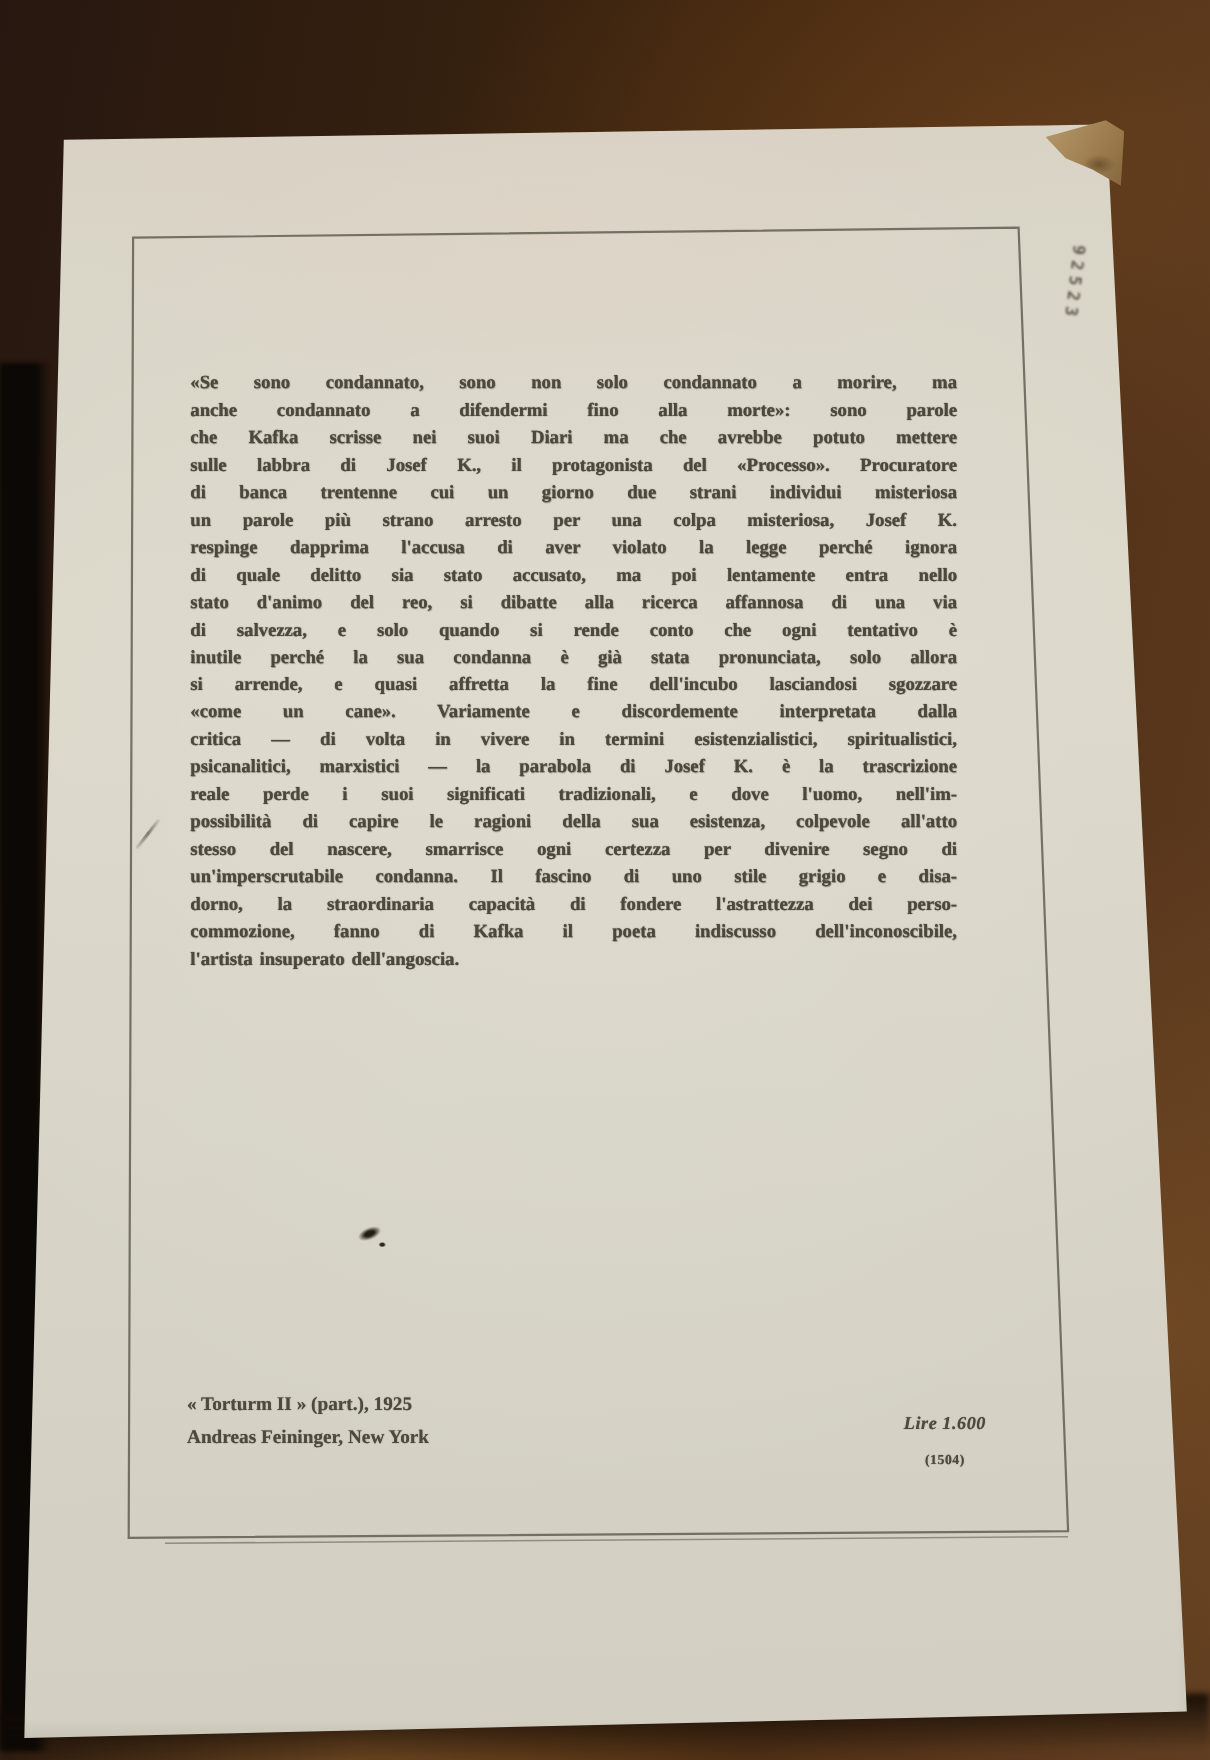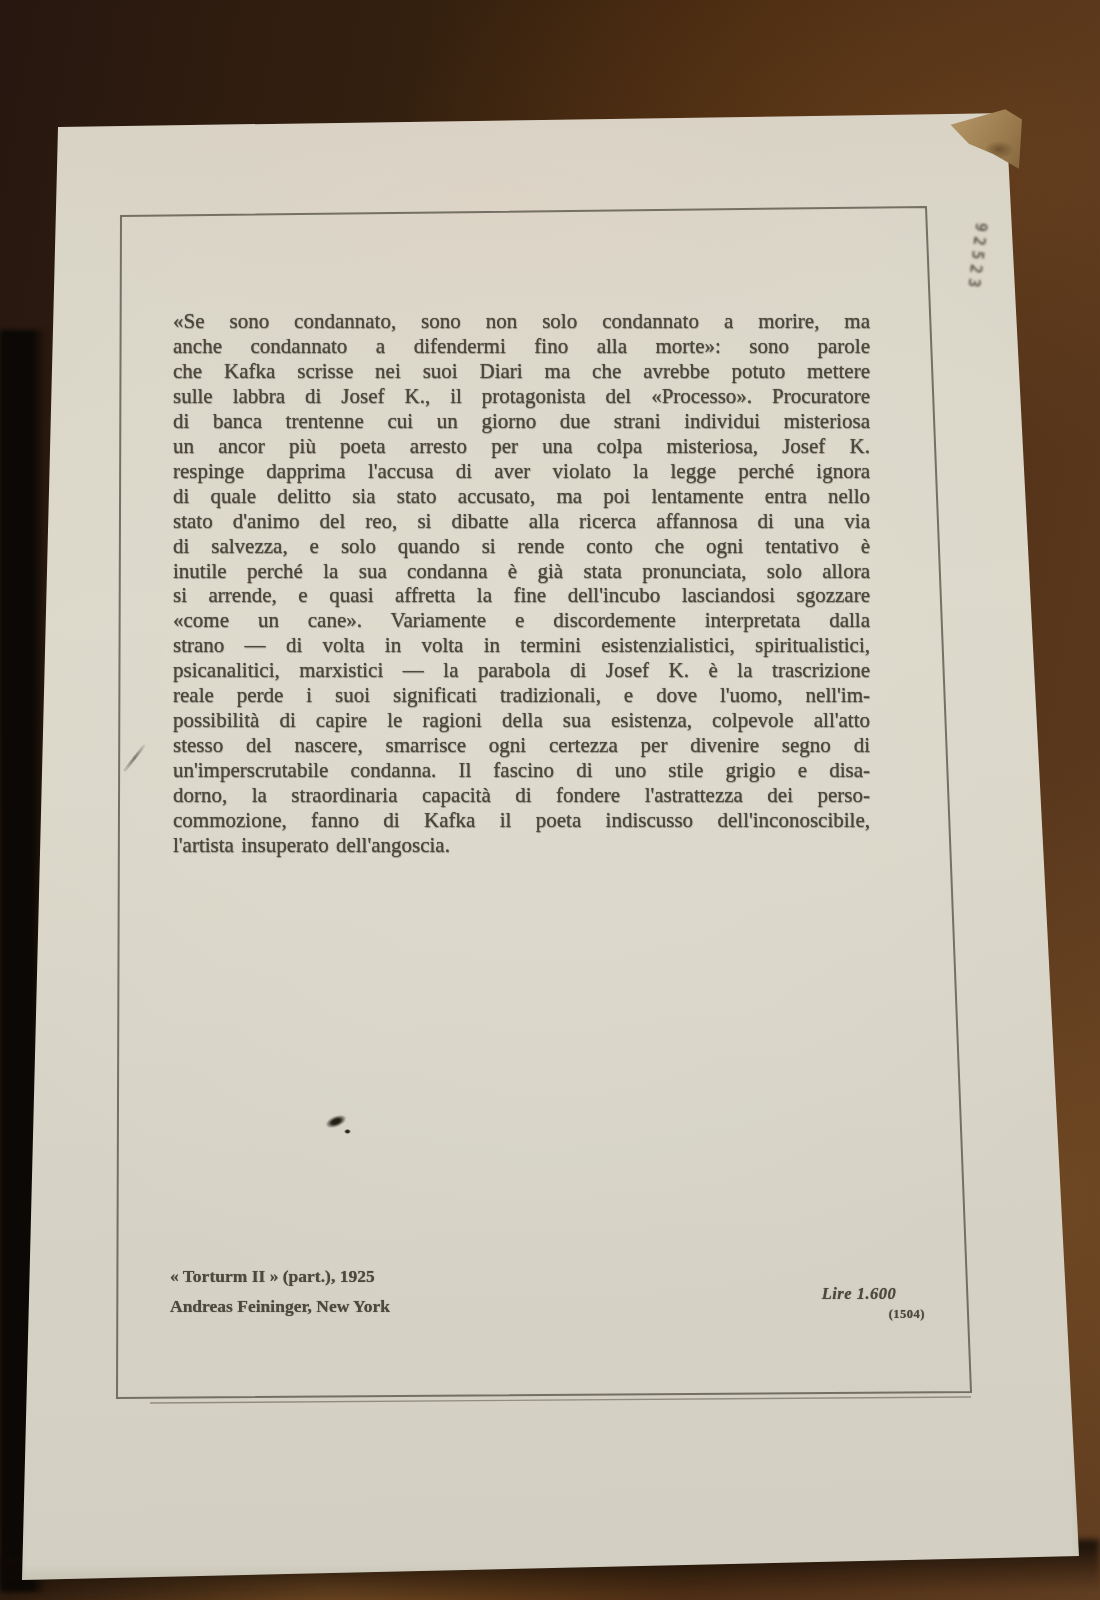--- a/index.html
+++ b/index.html
@@ -51,22 +51,22 @@
       radial-gradient(20px 12px at 70% 65%, #6f5330, rgba(0,0,0,0) 75%),
       linear-gradient(120deg,#b79a6c,#99794c 70%,#83653c);
     filter:blur(.6px);
   }
 
   
   .frame-svg{position:absolute;inset:0;pointer-events:none;}
 
   
   .blurb{
-    position:absolute;left:173px;top:309px;width:697px;
-    font-size:21px;line-height:24.95px;font-weight:400;
+    position:absolute;left:173px;top:336px;width:697px;
+    font-size:17px;line-height:24.95px;font-weight:700;
     color:#4c483d;
     text-shadow:0 0 1px rgba(76,72,61,.85), 0.5px 0.5px 0.8px rgba(76,72,61,.45);
     filter:blur(.25px);
     word-spacing:2px;
   }
   .blurb-line{text-align:justify;text-align-last:justify;}
   .blurb-line:last-child{text-align-last:left;}
 
   
   .credits{
@@ -75,21 +75,21 @@
     text-shadow:0 0 1px rgba(77,73,62,.8);
     filter:blur(.3px);
   }
   .price{
     position:absolute;left:793px;top:1284px;width:132px;text-align:center;
     color:#4d493e;font-weight:700;
     text-shadow:0 0 1px rgba(77,73,62,.8);
     filter:blur(.45px);
   }
   .price-amount{font-size:16.5px;letter-spacing:.5px;font-style:italic;}
-  .price-code{font-size:12.5px;margin-top:3px;letter-spacing:.5px;text-align:right;}
+  .price-code{font-size:12.5px;margin-top:16px;letter-spacing:.5px;}
 
   
   .stamp{
     position:absolute;left:944px;top:198px;width:42px;height:116px;
     writing-mode:vertical-rl;
     font-family:"DejaVu Sans Mono", monospace;font-weight:700;font-size:15px;
     letter-spacing:5px;color:rgba(48,40,30,.72);
     transform:rotate(7deg);
     filter:blur(.8px);
     text-align:center;
@@ -123,29 +123,29 @@
     <div class="pencil-mark"></div>
     <div class="ink-speck"></div>
     <div class="ink-speck-dot"></div>
 
     <div class="blurb">
         <div class="blurb-line">«Se sono condannato, sono non solo condannato a morire, ma</div>
         <div class="blurb-line">anche condannato a difendermi fino alla morte»: sono parole</div>
         <div class="blurb-line">che Kafka scrisse nei suoi Diari ma che avrebbe potuto mettere</div>
         <div class="blurb-line">sulle labbra di Josef K., il protagonista del «Processo». Procuratore</div>
         <div class="blurb-line">di banca trentenne cui un giorno due strani individui misteriosa</div>
-        <div class="blurb-line">un ancor più poeta arresto per una colpa misteriosa, Josef K.</div>
+        <div class="blurb-line">un parole più strano arresto per una colpa misteriosa, Josef K.</div>
         <div class="blurb-line">respinge dapprima l'accusa di aver violato la legge perché ignora</div>
         <div class="blurb-line">di quale delitto sia stato accusato, ma poi lentamente entra nello</div>
         <div class="blurb-line">stato d'animo del reo, si dibatte alla ricerca affannosa di una via</div>
         <div class="blurb-line">di salvezza, e solo quando si rende conto che ogni tentativo è</div>
         <div class="blurb-line">inutile perché la sua condanna è già stata pronunciata, solo allora</div>
         <div class="blurb-line">si arrende, e quasi affretta la fine dell'incubo lasciandosi sgozzare</div>
         <div class="blurb-line">«come un cane». Variamente e discordemente interpretata dalla</div>
-        <div class="blurb-line">strano — di volta in volta in termini esistenzialistici, spiritualistici,</div>
+        <div class="blurb-line">critica — di volta in vivere in termini esistenzialistici, spiritualistici,</div>
         <div class="blurb-line">psicanalitici, marxistici — la parabola di Josef K. è la trascrizione</div>
         <div class="blurb-line">reale perde i suoi significati tradizionali, e dove l'uomo, nell'im-</div>
         <div class="blurb-line">possibilità di capire le ragioni della sua esistenza, colpevole all'atto</div>
         <div class="blurb-line">stesso del nascere, smarrisce ogni certezza per divenire segno di</div>
         <div class="blurb-line">un'imperscrutabile condanna. Il fascino di uno stile grigio e disa-</div>
         <div class="blurb-line">dorno, la straordinaria capacità di fondere l'astrattezza dei perso-</div>
         <div class="blurb-line">commozione, fanno di Kafka il poeta indiscusso dell'inconoscibile,</div>
         <div class="blurb-line">l'artista insuperato dell'angoscia.</div>
       </div>
 

